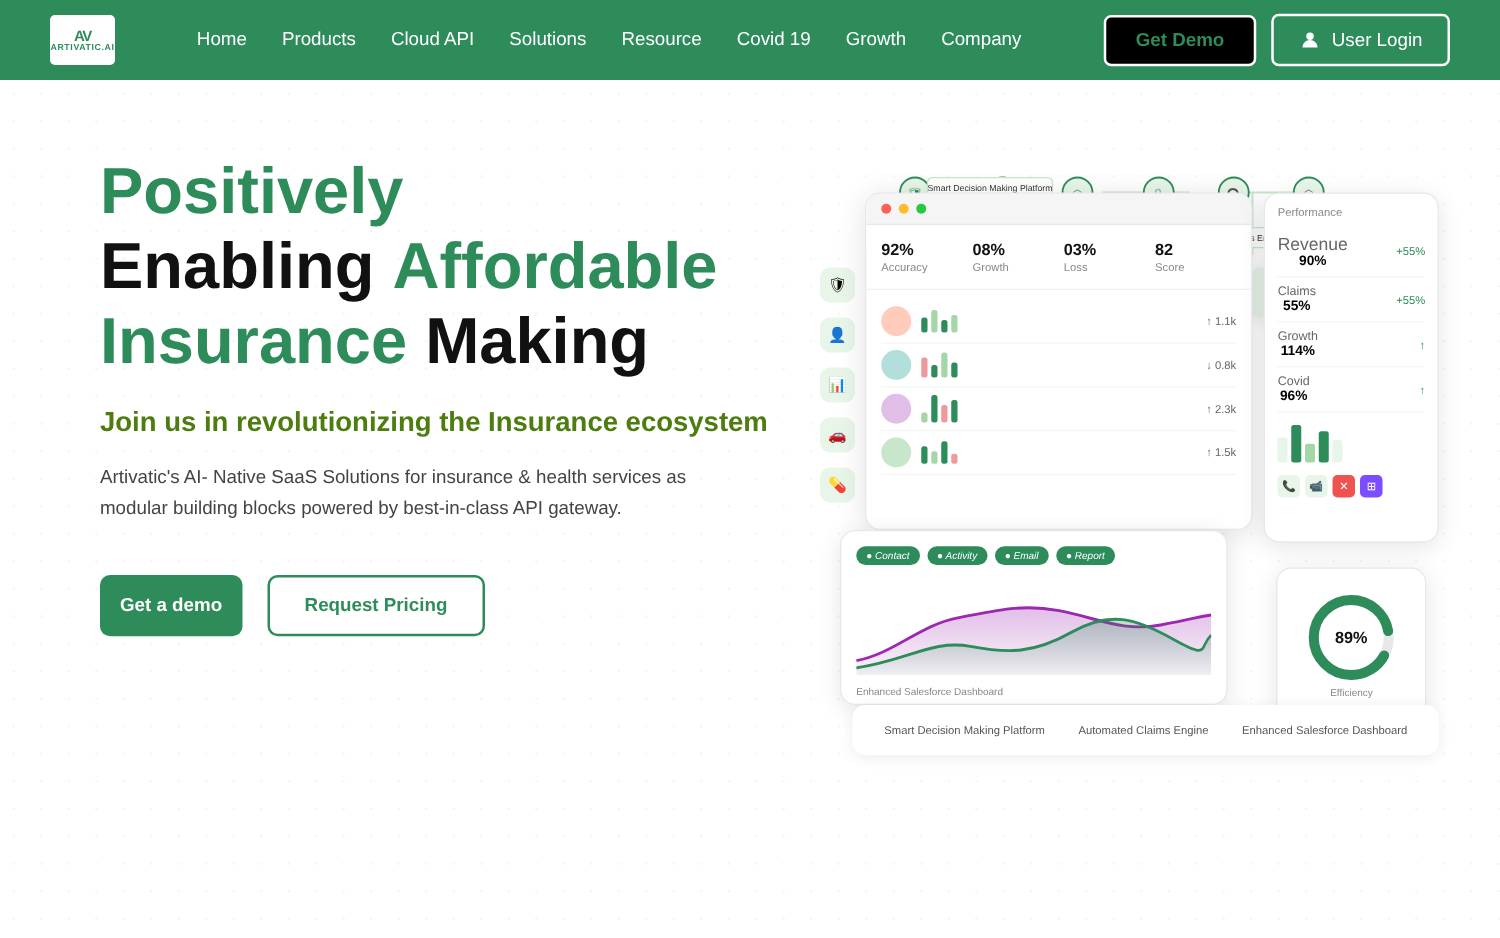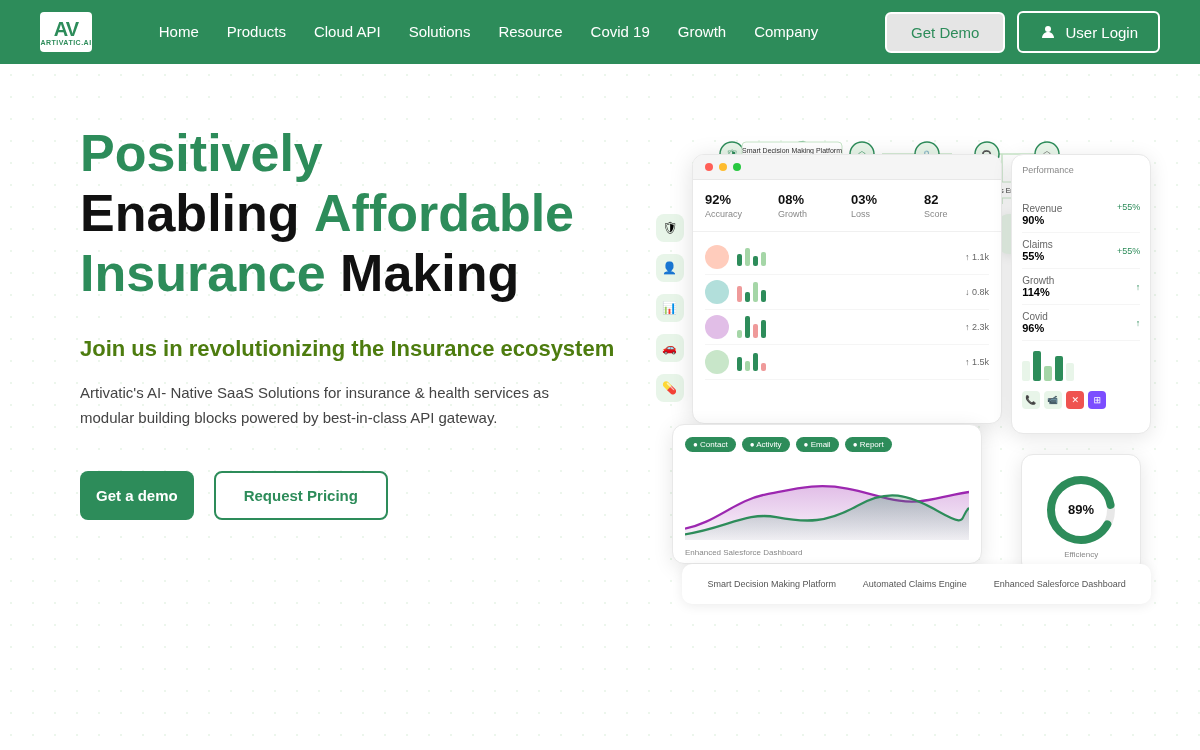--- a/index.html
+++ b/index.html
@@ -26,47 +26,47 @@
       font-size: 16px;
       border-radius: 4px;
       width: 52px;
       height: 40px;
       display: flex;
       flex-direction: column;
       align-items: center;
       justify-content: center;
       line-height: 1;
     }
-    .logo-mark .av { font-size: 20px; font-weight: 900; letter-spacing: -1px; text-align: center; }
+    .logo-mark .av { font-size: 12px; font-weight: 900; letter-spacing: -1px; text-align: center; }
     .logo-mark .sub { font-size: 7px; font-weight: 600; letter-spacing: 0.5px; color: #2d8c5a; }
     .nav-links {
       display: flex;
       align-items: center;
       gap: 28px;
       list-style: none;
     }
     .nav-links a {
       color: #fff;
       text-decoration: none;
       font-size: 15px;
       font-weight: 400;
     }
     .nav-actions {
       display: flex;
       align-items: center;
       gap: 12px;
     }
     .btn-demo {
-      background: #e5e5e5;
+      background: #000000;
       color: #2d8c5a;
       border: 2px solid #fff;
       padding: 10px 24px;
       border-radius: 6px;
       font-size: 15px;
-      font-weight: 400;
+      font-weight: 700;
       cursor: pointer;
     }
     .btn-login {
       background: transparent;
       color: #fff;
       border: 2px solid #fff;
       padding: 10px 20px;
       border-radius: 6px;
       font-size: 15px;
       font-weight: 500;
@@ -107,21 +107,21 @@
 
     .hero-left {
       flex: 0 0 55%;
       max-width: 55%;
       z-index: 1;
     }
     .hero-title {
       font-size: 52px;
       font-weight: 800;
       line-height: 1.15;
-      margin-bottom: 32px;
+      margin-bottom: 21px;
     }
     .hero-title .green { color: #2d8c5a; font-weight: 700; }
     .hero-title .black { color: #111; }
 
     .hero-sub-heading {
       font-size: 22px;
       font-weight: 700;
       color: #4d7c0f;
       margin-bottom: 16px;
       line-height: 1.3;
@@ -248,21 +248,21 @@
       left: 20px;
       width: 310px;
       height: 140px;
       background: #fff;
       border-radius: 12px;
       box-shadow: 0 4px 20px rgba(0,0,0,0.10);
       border: 1px solid #e8e8e8;
       overflow: hidden;
       padding: 12px;
     }
-    .chart-label { font-size: 10px; color: #888; margin-bottom: 8px; }
+    .chart-label { font-size: 10px; color: #888; margin-bottom: 8px; font-style: italic; }
 
     
     .dash-donut {
       position: absolute;
       bottom: 30px;
       right: 10px;
       width: 120px;
       height: 120px;
       background: #fff;
       border-radius: 12px;
@@ -306,21 +306,21 @@
       padding: 10px;
       overflow: hidden;
     }
     .panel-stat {
       display: flex;
       align-items: center;
       justify-content: space-between;
       padding: 6px 0;
       border-bottom: 1px solid #f5f5f5;
     }
-    .panel-stat-value { font-size: 11px; font-weight: 700; }
+    .panel-stat-value { font-size: 11px; font-weight: 700; text-align: center; }
     .panel-stat-change { font-size: 9px; color: #2d8c5a; }
 
     
     .dash-icon-bar {
       position: absolute;
       top: 80px;
       left: 0;
       width: 36px;
       display: flex;
       flex-direction: column;
@@ -533,21 +533,21 @@
             </div>
             <span class="row-pct">↑ 1.5k</span>
           </div>
         </div>
       </div>
 
       <div class="dash-right-panel">
         <div style="font-size:9px;color:#888;margin-bottom:6px;">Performance</div>
         <div class="panel-stat">
           <div>
-            <div style="font-size:10px;color:#666;margin-top:16px;">Revenue</div>
+            <div style="font-size:14px;color:#666;">Revenue</div>
             <div class="panel-stat-value">90%</div>
           </div>
           <span class="panel-stat-change">+55%</span>
         </div>
         <div class="panel-stat">
           <div>
             <div style="font-size:10px;color:#666;">Claims</div>
             <div class="panel-stat-value">55%</div>
           </div>
           <span class="panel-stat-change">+55%</span>

